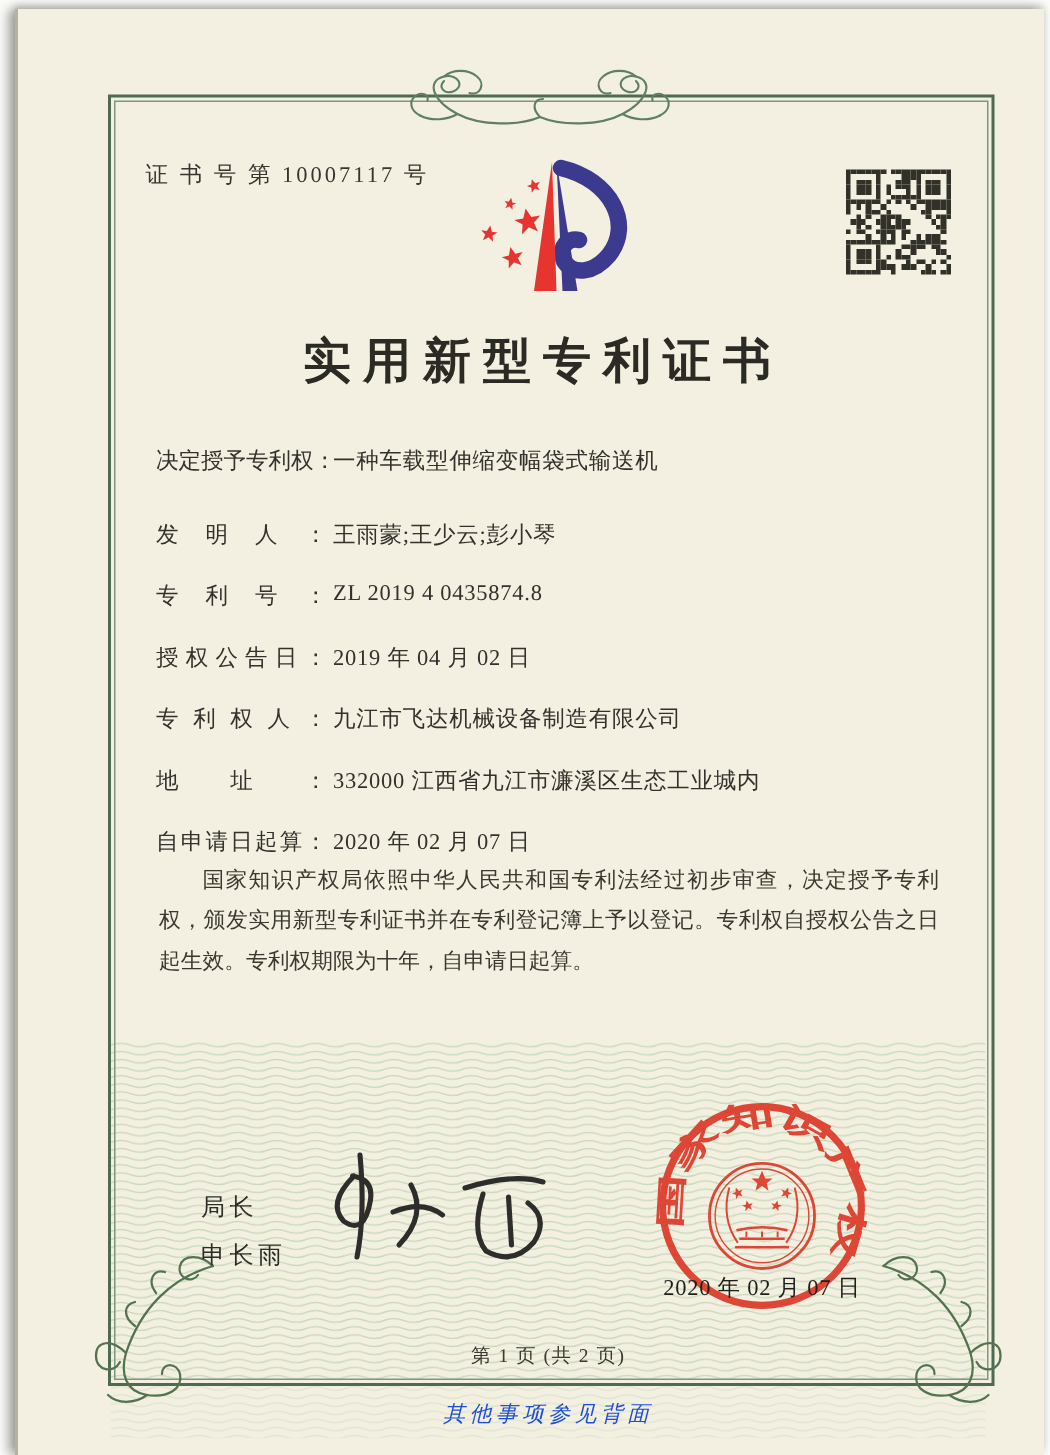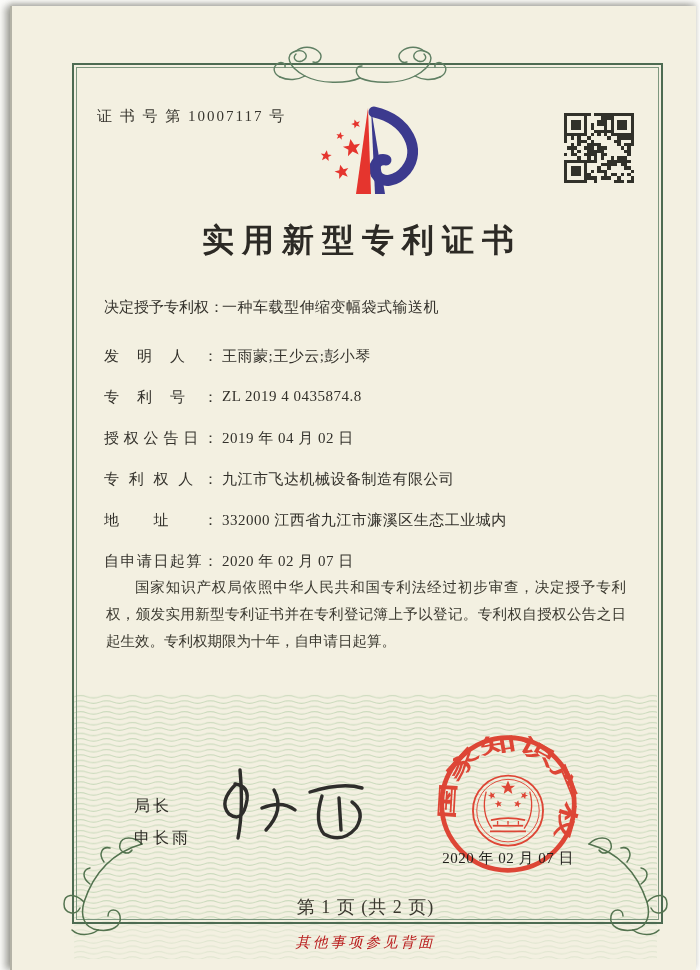--- a/index.html
+++ b/index.html
@@ -25,23 +25,23 @@
   .fval{margin-left:4px;letter-spacing:.5px;}
   .pair2{position:absolute;left:276px;top:0;white-space:nowrap;}
   .bodytxt{position:absolute;left:94px;top:568px;width:520px;font-size:14.5px;line-height:27.2px;
            color:#3a382f;text-align:justify;}
   .bodytxt p{margin:0;text-indent:2em;}
   .officer{position:absolute;left:101px;top:784px;font-size:16px;letter-spacing:3px;color:#2e2c26;line-height:32px;margin-left:21px;}
   .sign{position:absolute;left:190px;top:756px;}
   .seal{position:absolute;left:425px;top:727px;opacity:.93;}
   .seal-date{position:absolute;left:423px;top:843px;width:146px;text-align:center;
              font-size:15px;color:#1f1e1a;letter-spacing:.5px;z-index:5;}
-  .page-no{position:absolute;left:60px;top:889px;width:587px;text-align:center;font-size:18px;color:#3a382f;letter-spacing:1px;}
+  .page-no{position:absolute;left:60px;top:889px;width:587px;text-align:center;font-size:13px;color:#3a382f;letter-spacing:1px;}
   .backnote{position:absolute;left:60px;top:927px;width:587px;text-align:center;font-size:14.5px;
-            color:#b91c1c;letter-spacing:3px;font-style:italic;}
+            color:#1d4ed8;letter-spacing:3px;font-style:italic;}
   .ornament-top{position:absolute;left:238px;top:38px;}
   .ornament-bl{position:absolute;left:42px;top:826px;}
   .ornament-br{position:absolute;left:570px;top:826px;}
 </style>
 </head>
 <body>
 
 <div class="paper">
 
   <svg class="waves" width="583" height="228" viewBox="0 0 583 228" preserveAspectRatio="none">

